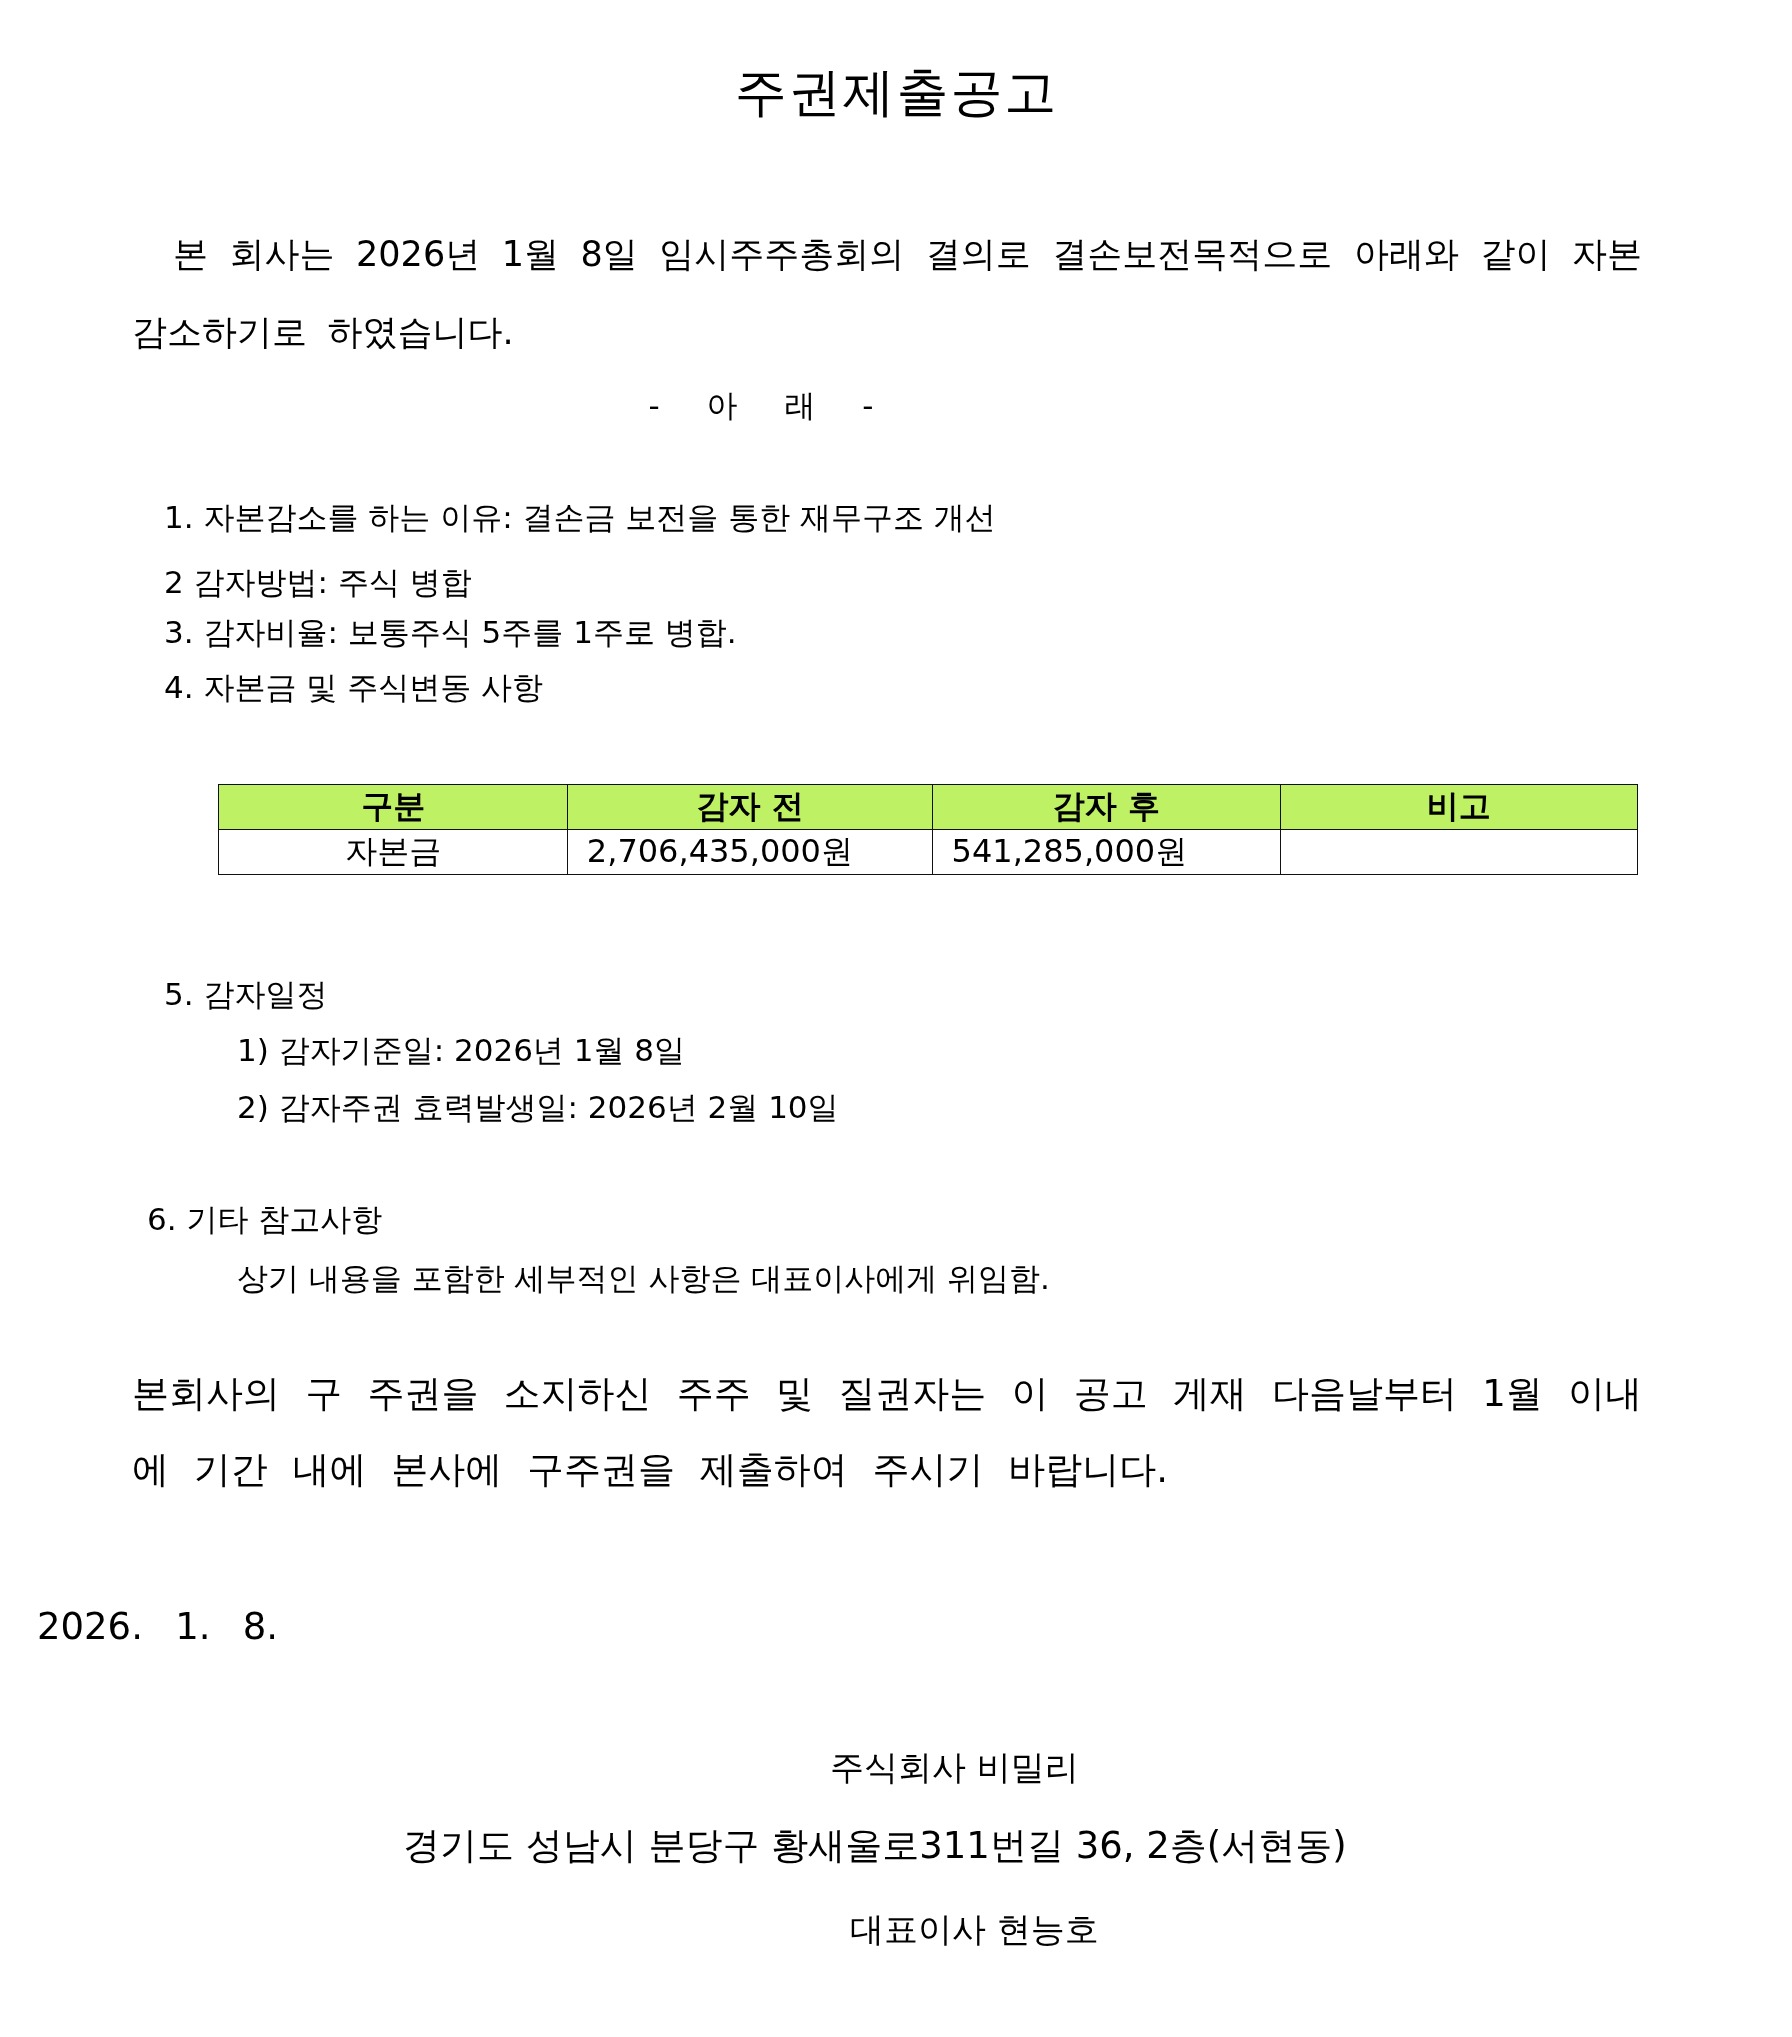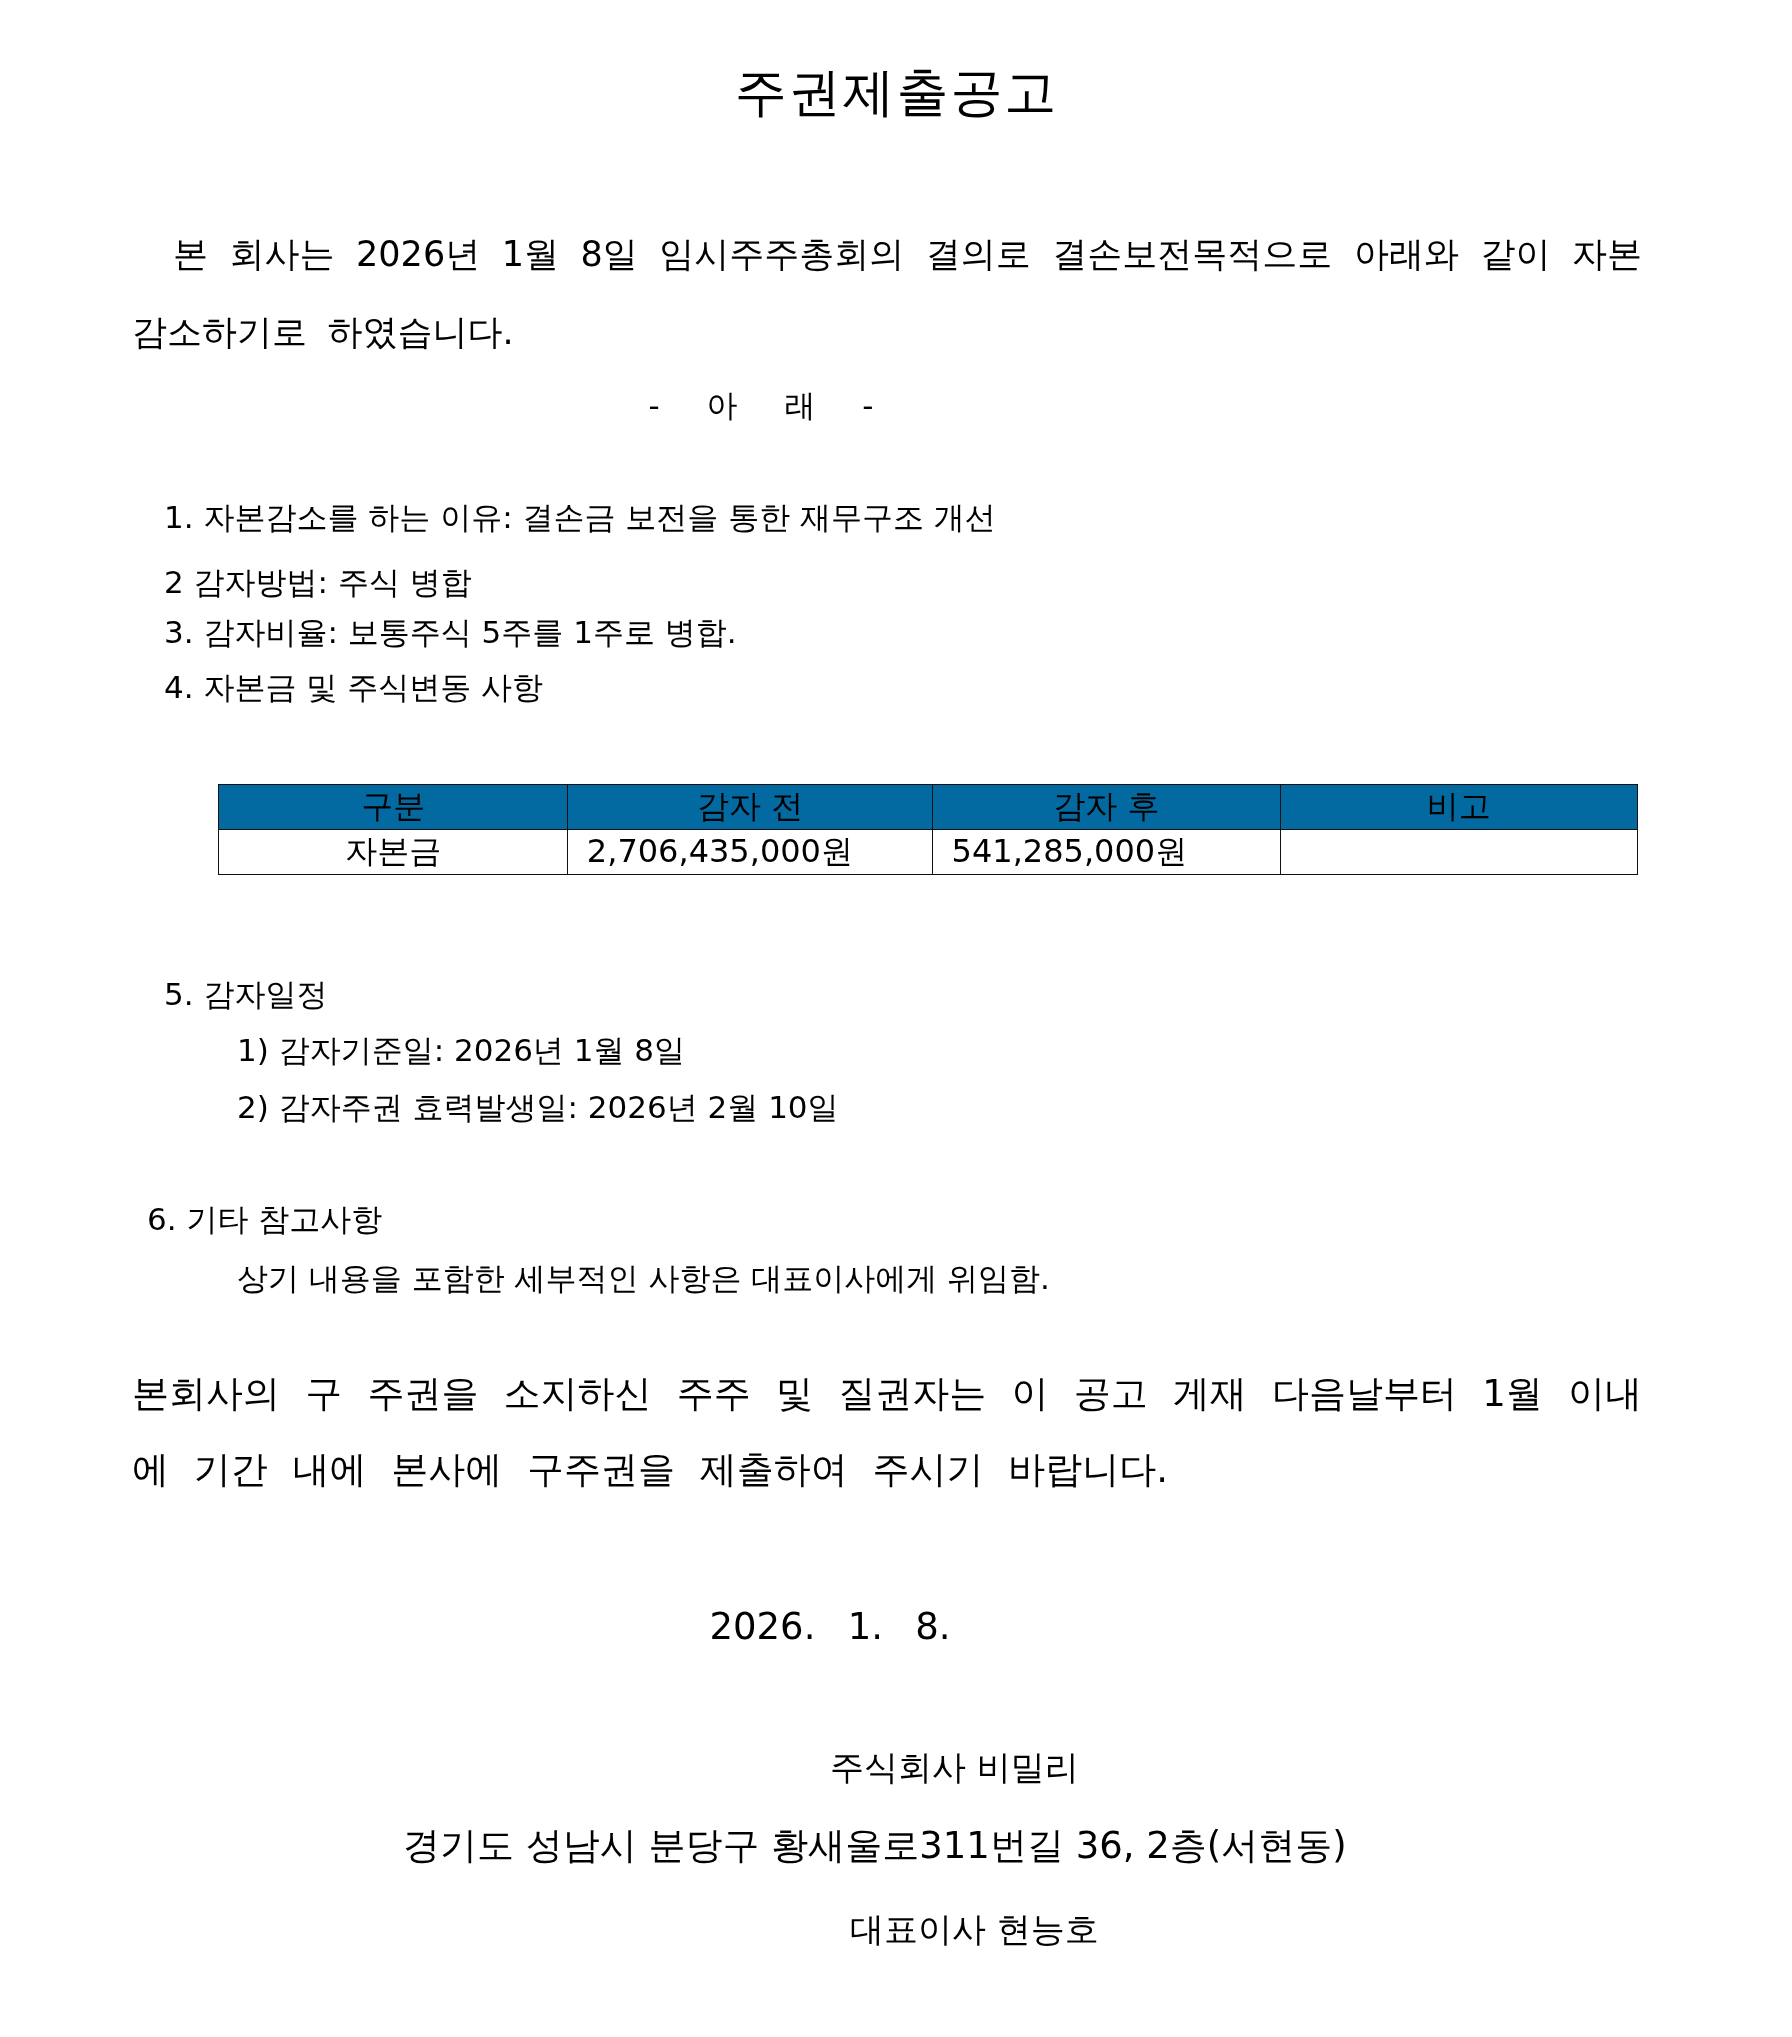--- a/index.html
+++ b/index.html
@@ -11,26 +11,26 @@
           text-align:justify; text-align-last:auto; word-spacing:9.3px; }
   .para .indent { display:inline-block; width:41px; }
   .center-mark { left:0; width:1522px; text-align:center; top:385px; font-size:31px; word-spacing:37px; }
   .item { font-size:31px; left:164px; }
   .sub { font-size:31px; left:237px; }
   .item6 { font-size:31px; left:147px; }
   .note { font-size:31px; left:237px; }
   table.tbl { position:absolute; left:218px; top:784px; width:1420px; border-collapse:collapse;
               font-size:32px; }
   table.tbl td, table.tbl th { border:1.9px solid #111; height:42px; padding:0 18.6px; font-weight:normal; }
-  table.tbl th { background:#0369a1; text-align:center; }
+  table.tbl th { background:#bef264; text-align:center;font-weight:bold; }
   table.tbl td.lbl { text-align:center; }
   table.tbl td.num { text-align:left; }
   .closing { left:132px; width:1510px; font-size:37px; line-height:76px; top:1356px; white-space:normal;
              text-align:justify; word-spacing:13px; }
-  .date { left:0; width:1623px; text-align:center; top:1605px; font-size:37px; word-spacing:20.5px; padding-left:37px; box-sizing:border-box; }
+  .date { left:0; width:1623px; top:1605px; font-size:37px; word-spacing:20.5px; padding-left:37px; box-sizing:border-box; }
   .company { left:830px; top:1745px; font-size:34px; }
   .address { left:403px; top:1821px; font-size:37px; }
   .ceo { left:850px; top:1907px; font-size:34px; }
 </style>
 </head>
 <body>
 
 <div class="abs title">주권제출공고</div>
 
 <div class="abs para"><span class="indent"></span><span>본 회사는 2026년 1월 8일 임시주주총회의 결의로 결손보전목적으로 아래와 같이 자본감소하기로 하였습니다.</span></div>

